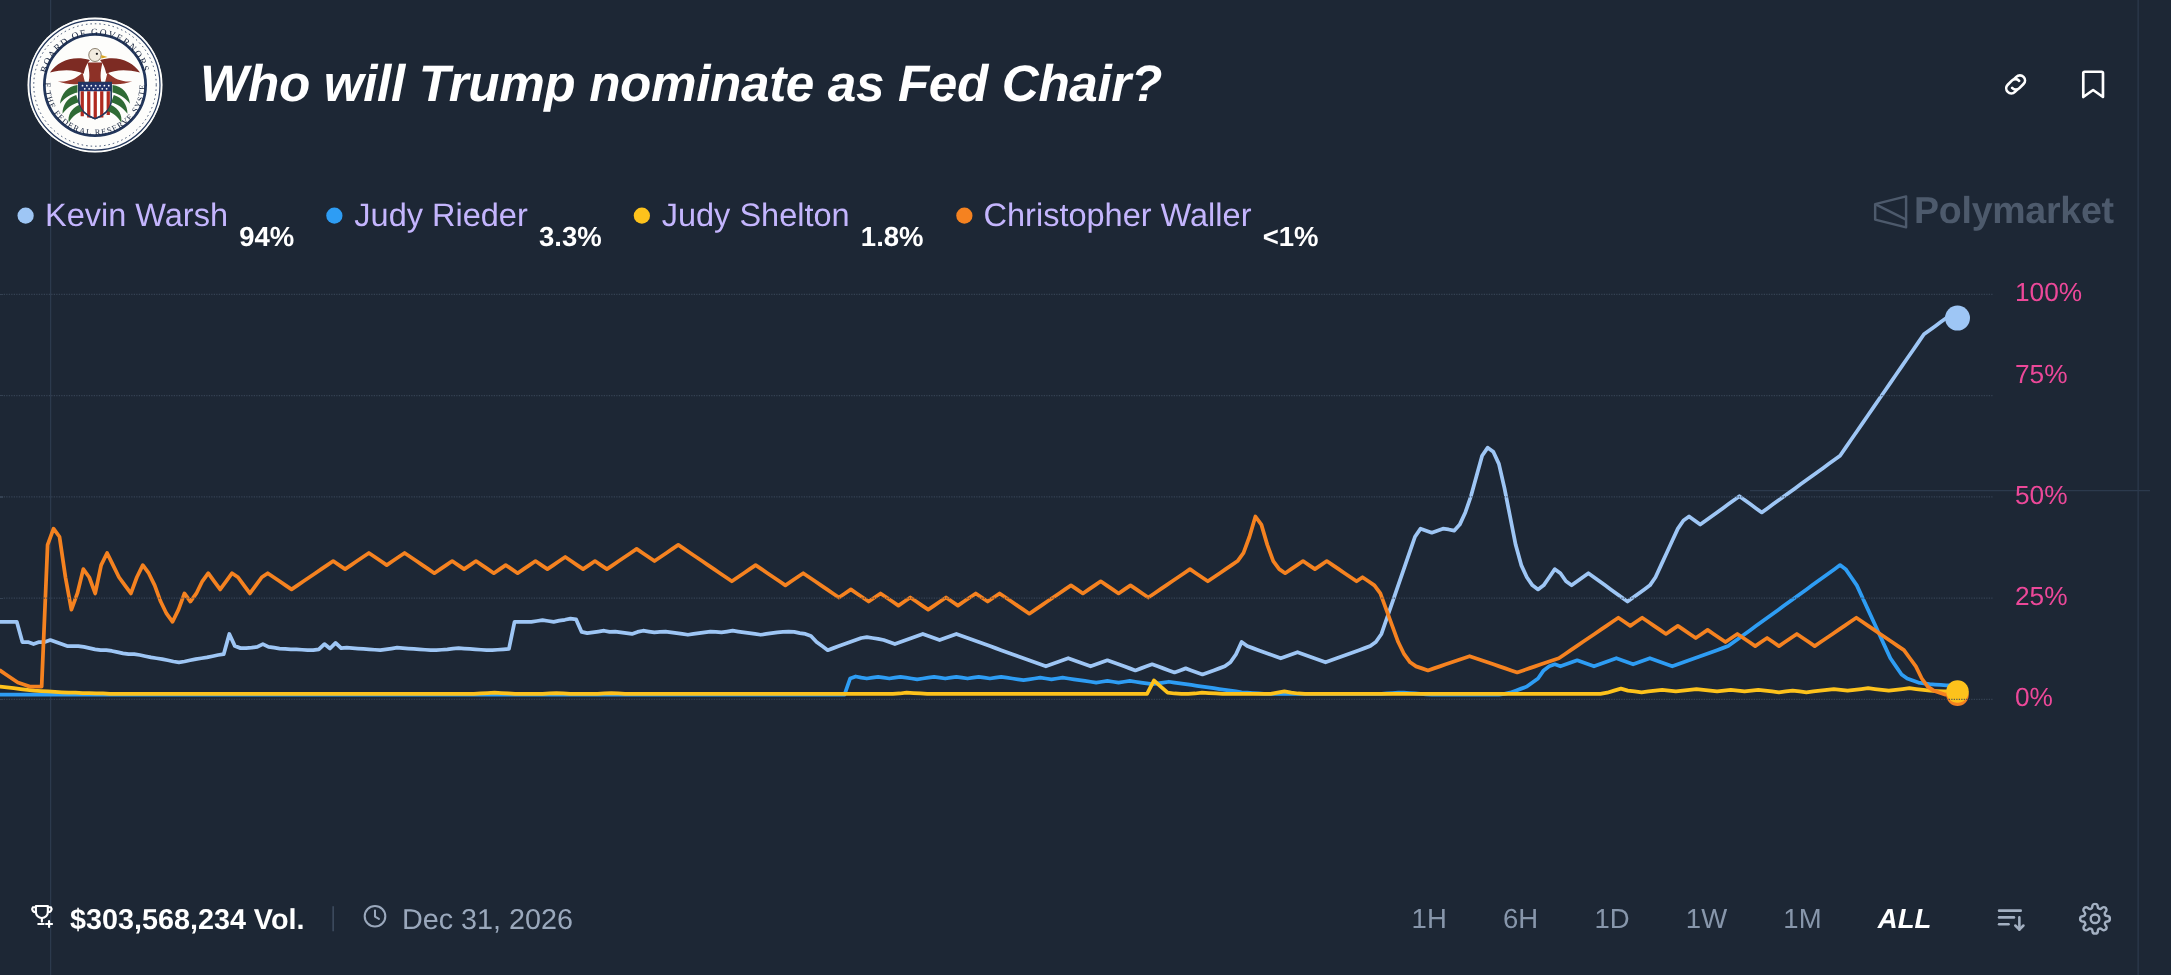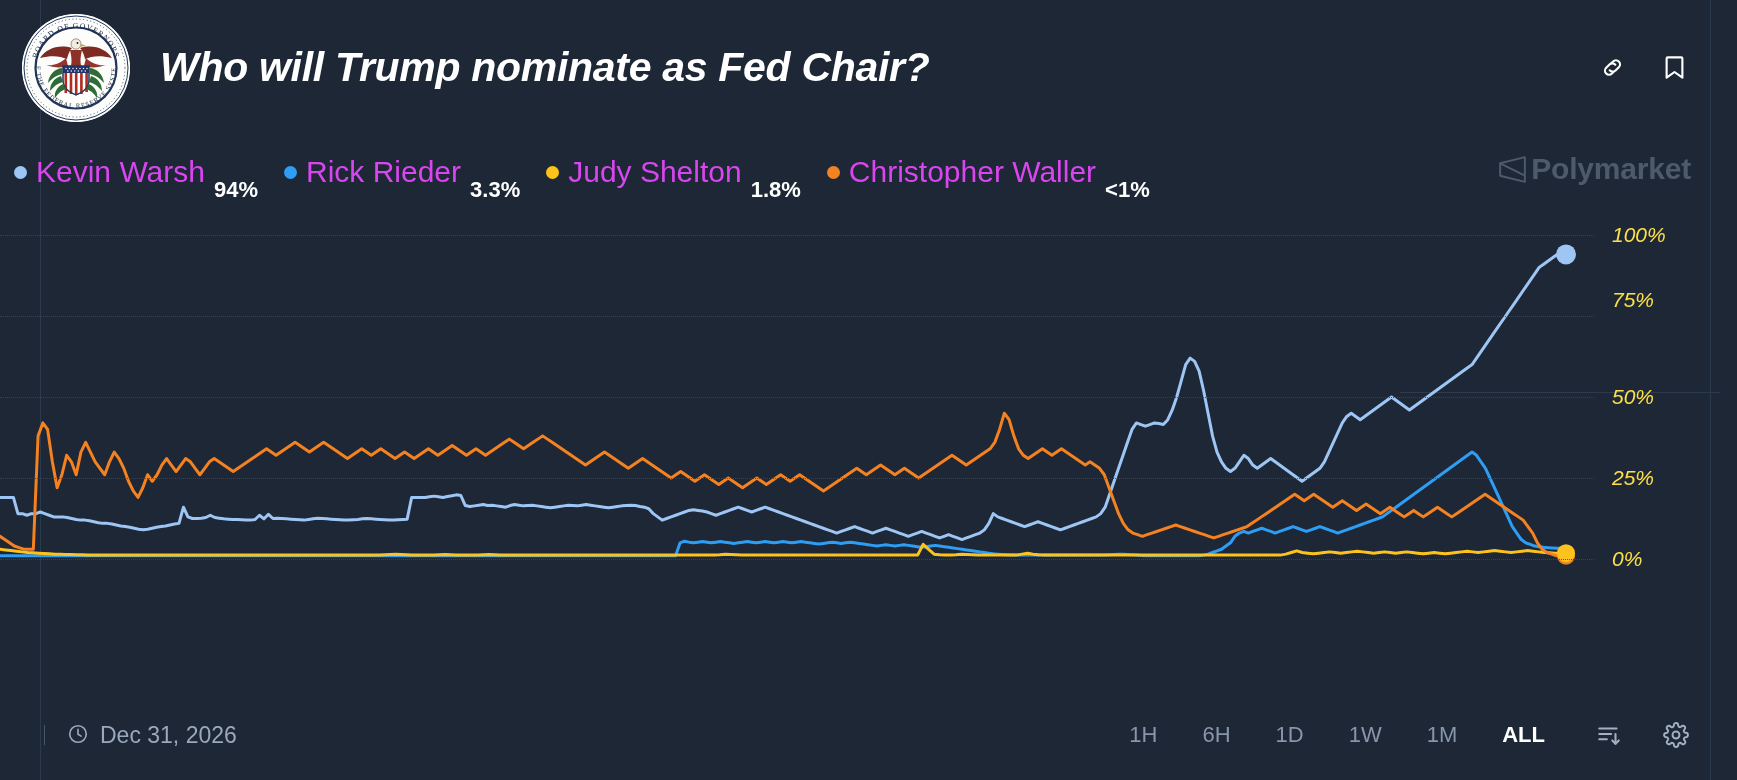--- a/index.html
+++ b/index.html
@@ -88,22 +88,22 @@
     cursor: pointer;
     white-space: nowrap;
   }
   .legend-dot {
     width: 13px; height: 13px;
     border-radius: 50%;
     margin-right: 9px;
     flex: 0 0 13px;
   }
   .legend-name {
-    font-size: 30px;
-    color: #d946ef;
+    font-size: 26px;
+    color: #c4b5fd;
     margin-right: 9px;
   }
   .legend-val {
     font-size: 22px;
     font-weight: bold;
     color: #ffffff;
     margin-top: 35px;
   }
 
   .brand {
@@ -144,23 +144,22 @@
   }
   .ylabels {
     position: absolute;
     left: 1612px; top: 0;
     width: 120px; height: 420px;
   }
   .ylabel {
     position: absolute;
     left: 0;
     font-size: 21px;
-    color: #fde047;
+    color: #ec4899;
     transform: translateY(-50%);
-    font-style: italic;
   }
 
   
   .footer {
     position: absolute;
     left: 0; bottom: 0;
     width: 1737px; height: 90px;
     display: flex;
     align-items: center;
     padding: 0 22px;
@@ -192,20 +191,21 @@
   .tf-btn {
     font-size: 22px;
     color: #8796ab;
     padding: 6px 14px;
     cursor: pointer;
     border-radius: 6px;
   }
   .tf-btn.active {
     color: #ffffff;
     font-weight: bold;
+    font-style: italic;
   }
   .foot-icon {
     width: 34px; height: 34px;
     margin-left: 16px;
     display: flex; align-items: center; justify-content: center;
     color: #a3b0c2;
     cursor: pointer;
   }
 </style>
 </head>
@@ -301,21 +301,21 @@
   </div>
 
   <div class="legend">
     <div class="legend-item">
       <span class="legend-dot" style="background:#9ec6f5"></span>
       <span class="legend-name">Kevin Warsh</span>
       <span class="legend-val">94%</span>
     </div>
     <div class="legend-item">
       <span class="legend-dot" style="background:#2e9df4"></span>
-      <span class="legend-name">Rick Rieder</span>
+      <span class="legend-name">Judy Rieder</span>
       <span class="legend-val">3.3%</span>
     </div>
     <div class="legend-item">
       <span class="legend-dot" style="background:#fdc21c"></span>
       <span class="legend-name">Judy Shelton</span>
       <span class="legend-val">1.8%</span>
     </div>
     <div class="legend-item">
       <span class="legend-dot" style="background:#f58220"></span>
       <span class="legend-name">Christopher Waller</span>
@@ -357,20 +357,33 @@
       <div class="ylabel" style="top:90px">75%</div>
       <div class="ylabel" style="top:187px">50%</div>
       <div class="ylabel" style="top:268px">25%</div>
       <div class="ylabel" style="top:349px">0%</div>
     </div>
 
   </div>
 
   <div class="footer">
     <div class="foot-left">
+      <div class="vol-wrap">
+        <span>
+          <svg width="23" height="23" viewBox="0 0 24 24" fill="none" stroke="#ffffff" stroke-width="1.8" stroke-linecap="round" stroke-linejoin="round">
+            <path d="M7 4h10v5a5 5 0 0 1-10 0z"></path>
+            <path d="M7 5H4.5a2.5 2.5 0 0 0 2.5 4"></path>
+            <path d="M17 5h2.5a2.5 2.5 0 0 1-2.5 4"></path>
+            <path d="M12 14v3"></path>
+            <path d="M9 19h4.5"></path>
+            <path d="M18 16.5v5M15.5 19h5"></path>
+          </svg>
+        </span>
+        <span class="vol-text">$303,568,234 Vol.</span>
+      </div>
       <div class="foot-sep"></div>
       <div class="date-wrap">
         <span>
           <svg width="22" height="22" viewBox="0 0 24 24" fill="none" stroke="#9aa8bc" stroke-width="1.8" stroke-linecap="round" stroke-linejoin="round">
             <circle cx="12" cy="12" r="9"></circle>
             <path d="M12 7v5.3l3.4 2"></path>
           </svg>
         </span>
         <span class="date-text">Dec 31, 2026</span>
       </div>

